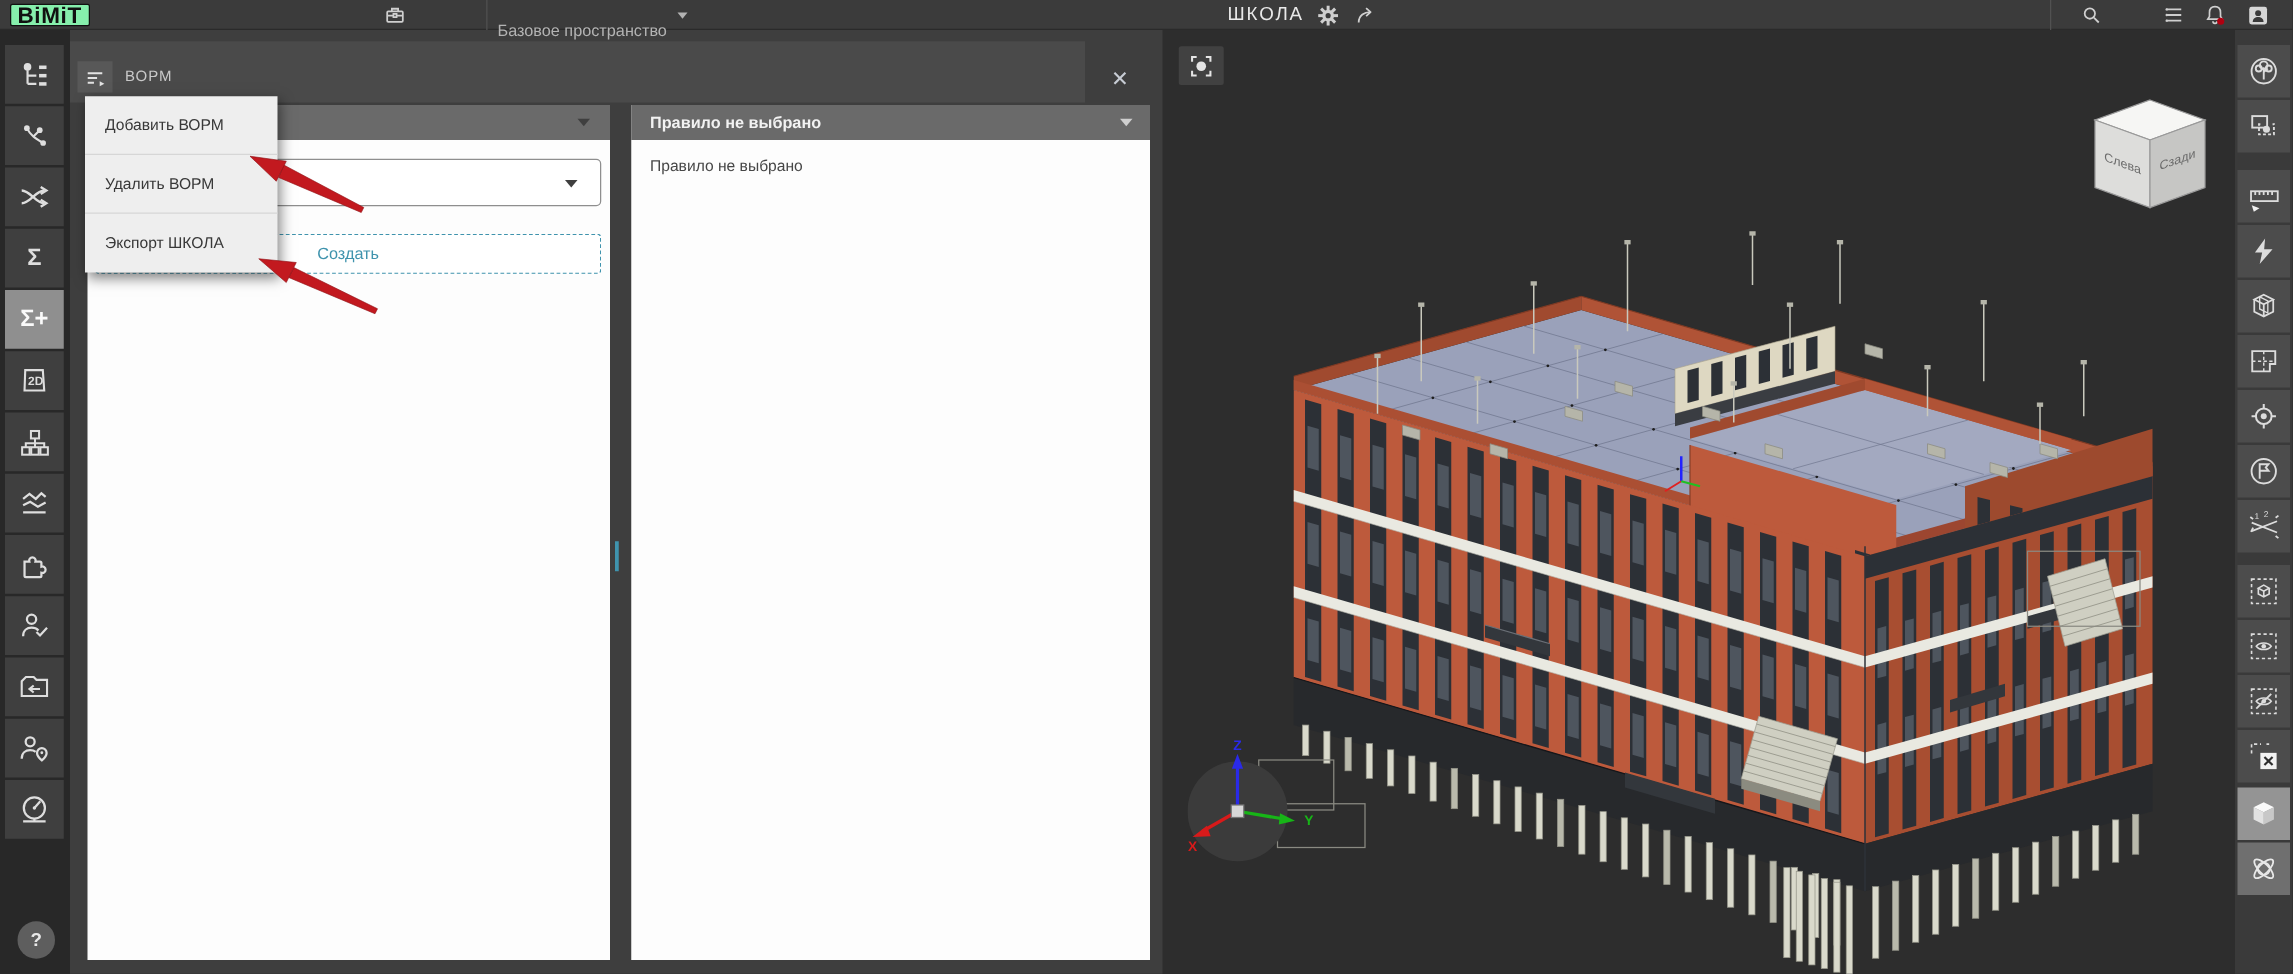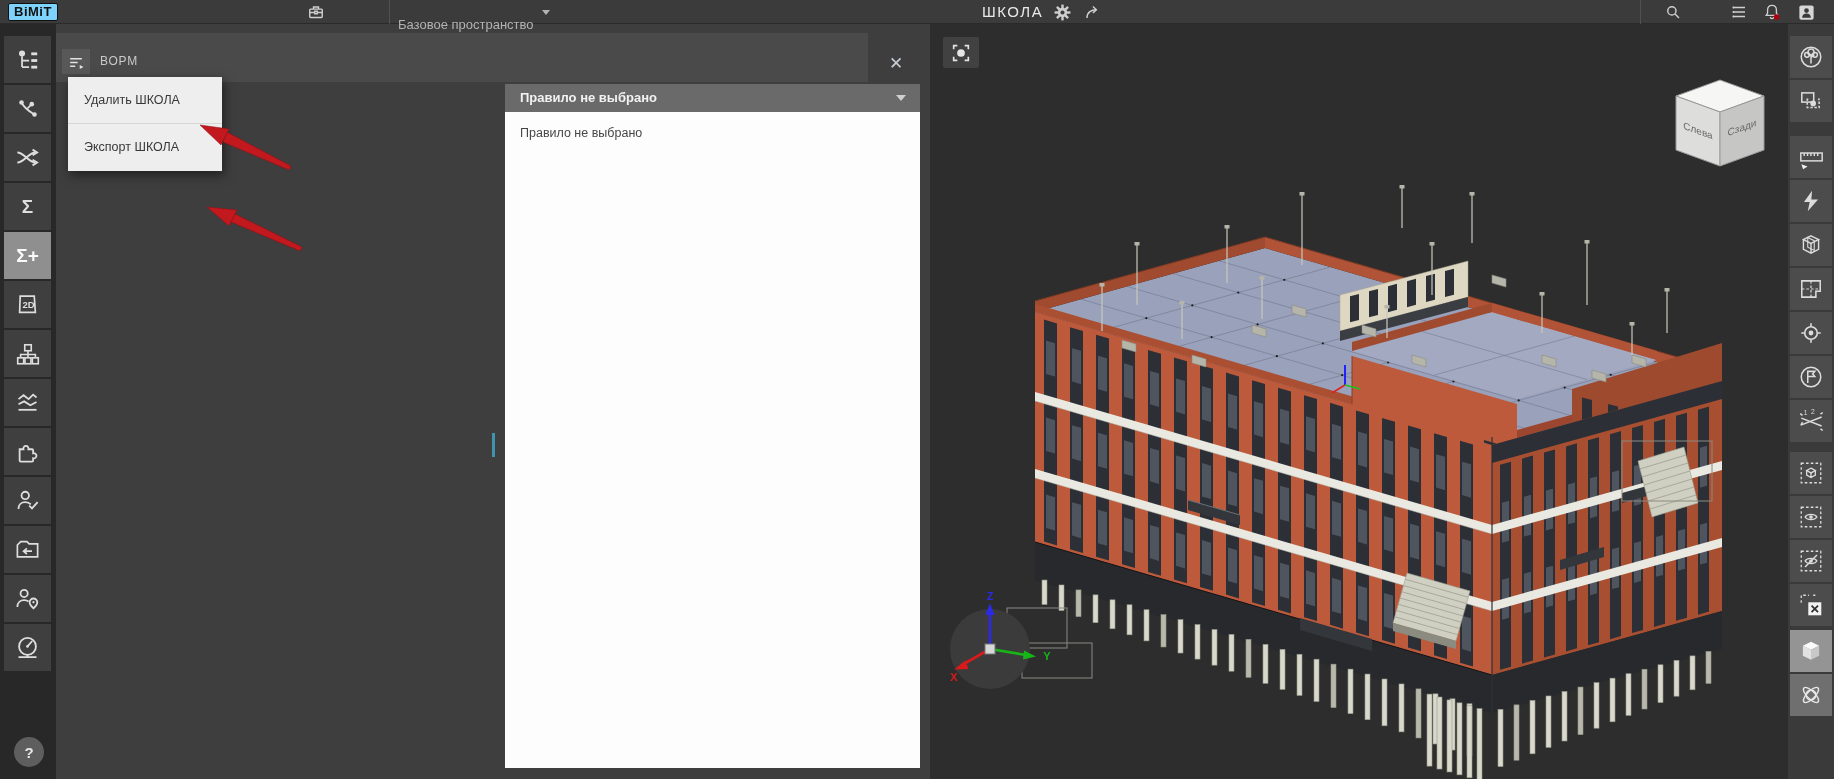--- a/index.html
+++ b/index.html
@@ -3,22 +3,22 @@
 <meta charset="utf-8">
 <style>
   * { margin:0; padding:0; box-sizing:border-box; }
   html,body { width:1834px; height:779px; overflow:hidden; background:#2d2d2d;
               font-family:"Liberation Sans", sans-serif; }
 
   
   #topbar { position:absolute; left:0; top:0; width:1834px; height:24px;
             background:#3b3b3b; border-bottom:1px solid #2a2a2a; z-index:40; }
   #logo { position:absolute; left:8px; top:3px; height:18px; padding:0 5px;
-          background:#7dd3fc; border:1px solid #111; border-radius:2px;
-          font-weight:bold; font-size:13px; line-height:16px; color:#111; letter-spacing:.5px; }
+          background:#86efac; border:1px solid #111; border-radius:2px;
+          font-weight:bold; font-size:18px; line-height:16px; color:#111; letter-spacing:.5px; }
   .tb-icon { position:absolute; top:0; width:24px; height:24px; display:flex;
              align-items:center; justify-content:center; cursor:pointer; }
   .tb-div { position:absolute; top:0; width:1px; height:24px; background:#515151; }
   #workspace { position:absolute; left:398px; top:13px; height:24px; line-height:24px;
                color:#b3b3b3; font-size:13px; cursor:pointer; }
   #project { position:absolute; left:982px; top:0; height:24px; line-height:24px;
              color:#e9e9e9; font-size:15px; letter-spacing:1.5px; }
 
   
   #leftrail { position:absolute; left:0; top:24px; width:56px; height:755px; background:#282828; z-index:30; }
@@ -259,33 +259,43 @@
     <div id="burger">
       <svg width="20" height="20" viewBox="0 0 24 24">
         <path d="M5 8 H19 M5 12.5 H14 M5 17 H11" stroke="#e3e3e3" stroke-width="1.9" fill="none"></path>
         <polygon points="16.5,15.5 21,18 16.5,20.5" fill="#e3e3e3"></polygon>
       </svg>
     </div>
     <span id="panel-title">ВОРМ</span>
     <div id="close-x">✕</div>
   </div>
 
+  <div id="panel1" class="subpanel">
+    <div class="sub-head">
+      <span class="chev dark" style="right:16px; top:11px"></span>
+    </div>
+    <div id="worm-select">
+      <span class="chev dark" style="right:18px; top:16px"></span>
+    </div>
+    <div id="create-btn">Создать</div>
+  </div>
 
   <div id="panel2" class="subpanel">
     <div class="sub-head">
       <span>Правило не выбрано</span>
       <span class="chev" style="right:14px; top:11px"></span>
     </div>
     <div id="rule-body-text">Правило не выбрано</div>
   </div>
 
   <div id="scroll-ind"></div>
 
   <div id="menu">
-    <div class="menu-item">Удалить ШКОЛА</div>
+    <div class="menu-item">Добавить ВОРМ</div>
+    <div class="menu-item">Удалить ВОРМ</div>
     <div class="menu-item">Экспорт ШКОЛА</div>
   </div>
 
   <svg id="arrows">
     <g>
       <polygon points="235,142 171,108 167,118 233,146" fill="#c2191f" stroke="#8e0f14" stroke-width="0.5"></polygon>
       <polygon points="144,101 173,105 165,121" fill="#c2191f" stroke="#8e0f14" stroke-width="0.5"></polygon>
     </g>
     <g>
       <polygon points="246,223 179,190 175,198 244,227" fill="#c2191f" stroke="#8e0f14" stroke-width="0.5"></polygon>

